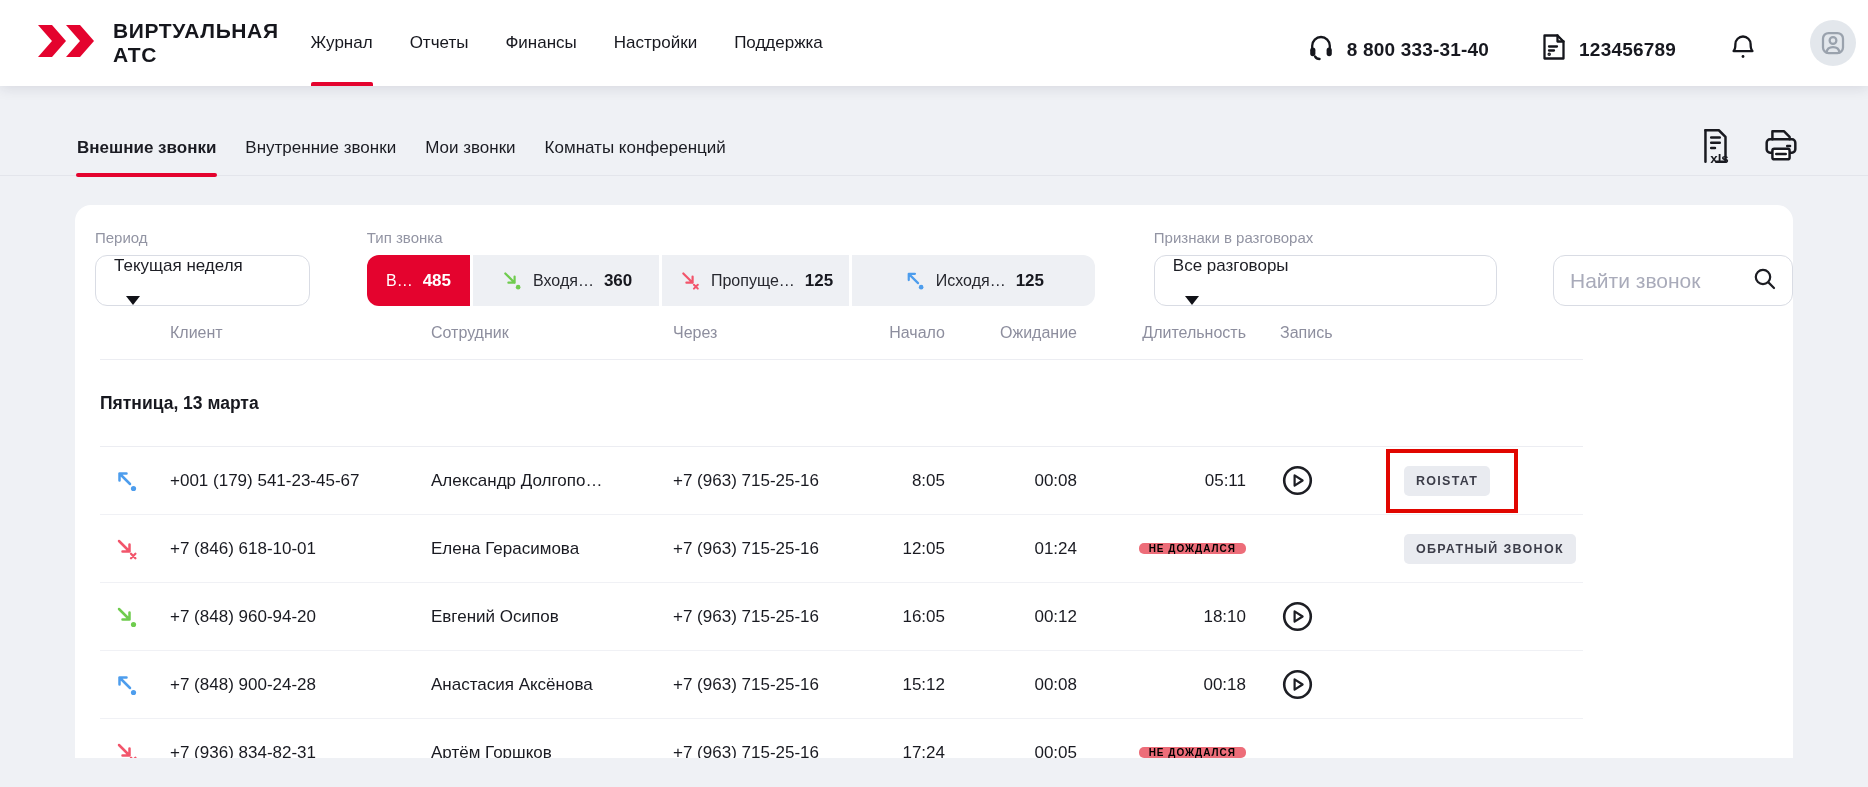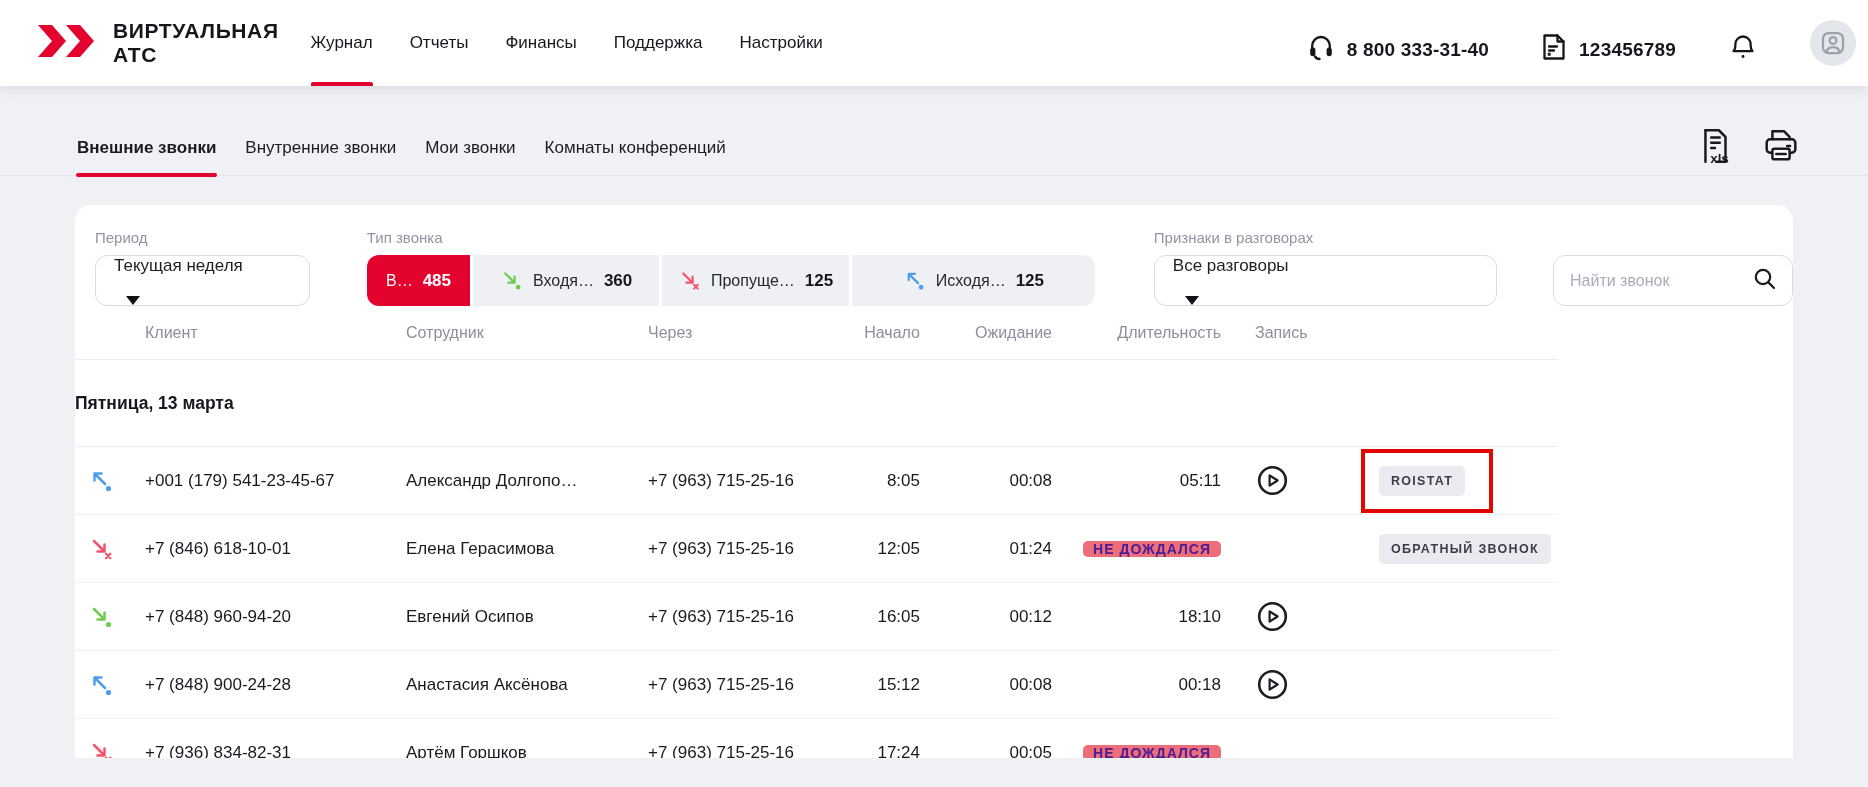--- a/index.html
+++ b/index.html
@@ -43,39 +43,39 @@
   .seg-group { display: flex; gap: 3px; height: 51px; }
   .seg { border: none; display: flex; align-items: center; justify-content: center; gap: 10px; background: #eef0f4; font-family: inherit; font-size: 16px; color: #26272e; cursor: pointer; }
   .seg:nth-child(1) { width: 109px; border-radius: 12px 0 0 12px; }
   .seg:nth-child(2) { width: 196px; }
   .seg:nth-child(3) { width: 197px; }
   .seg:nth-child(4) { width: 256px; border-radius: 0 12px 12px 0; }
   .seg .cnt { font-weight: 700; font-size: 17px; color: #17181f; }
   .seg.seg-active { background: #e4032e; color: #fff; }
   .seg.seg-active .cnt { color: #fff; }
   .search-box { width: 240px; height: 51px; border: 1.5px solid #d9dce4; border-radius: 12px; display: flex; align-items: center; padding: 0 14px 0 16px; background: #fff; }
-  .search-box input { flex: 1; border: none; outline: none; font-family: inherit; font-size: 16px; color: #14532d; min-width: 0; background: transparent; }
+  .search-box input { flex: 1; border: none; outline: none; font-family: inherit; font-size: 21px; color: #14532d; min-width: 0; background: transparent; }
   .search-box input::placeholder { color: #a9abba; }
 
   
-  .table { width: 1483px; }
+  .table { margin-left: 25px; width: 1483px; }
   .tgrid { display: grid; grid-template-columns: 70px 261px 242px 180px 92px 132px 169px 102px 1fr; align-items: center; }
   .thead { height: 54px; color: #8d8e9e; font-size: 16px; border-bottom: 1px solid #ecedf2; }
   .th-r { text-align: right; }
   .th-rec { padding-left: 34px; }
   .date-row { height: 87px; display: flex; align-items: center; font-size: 17.5px; font-weight: 700; border-bottom: 1px solid #ecedf2; }
   .trow { height: 68px; border-bottom: 1px solid #f0f1f5; font-size: 17px; color: #191a21; }
   .c-icon { padding-left: 13px; display: flex; align-items: center; }
   .c-r { text-align: right; }
   .c-dur { display: flex; justify-content: flex-end; align-items: center; }
   .c-rec { display: flex; justify-content: center; align-items: center; }
   .c-tags { display: flex; align-items: center; padding-left: 56px; }
   .play-btn { background: none; border: none; cursor: pointer; display: flex; align-items: center; padding: 0; }
   .badge { display: inline-block; font-weight: 700; border-radius: 5px; white-space: nowrap; }
-  .badge-red { background: #ed6d79; color: #4c1d95; font-size: 14px; letter-spacing: 1px; padding: 0 10px; }
+  .badge-red { background: #ed6d79; color: #000000; font-size: 10px; letter-spacing: 1px; padding: 0 10px; }
   .badge-gray { background: #e9ebf0; color: #3c3d49; font-size: 12.5px; letter-spacing: 1.3px; padding: 8px 12px; }
   .annotation-box { display: flex; align-items: center; border: 4px solid #e10600; margin-left: -18px; padding: 13px 24px 13px 14px; }
   .dir-icon { display: flex; }
 </style>
 </head>
 <body>
 
 <div class="app">
 
   <div class="header">
@@ -89,22 +89,22 @@
       <div class="logo-text">
         <div>ВИРТУАЛЬНАЯ</div>
         <div>АТС</div>
       </div>
     </div>
 
     <nav class="main-nav">
         <div class="nav-item active">Журнал</div>
         <div class="nav-item">Отчеты</div>
         <div class="nav-item">Финансы</div>
+        <div class="nav-item">Настройки</div>
         <div class="nav-item">Поддержка</div>
-        <div class="nav-item">Настройки</div>
       </nav>
 
     <div class="header-right">
       <div class="hgroup">
         <span>
           <svg width="28" height="28" viewBox="0 0 28 28" fill="none" stroke="#15161c" stroke-width="2.3" stroke-linecap="round">
             <path d="M5.2 16v-3.2a8.8 8.8 0 0 1 17.6 0V16"></path>
             <rect x="3.2" y="14.6" width="5.2" height="8.6" rx="2.6" fill="#15161c" stroke="none"></rect>
             <rect x="19.6" y="14.6" width="5.2" height="8.6" rx="2.6" fill="#15161c" stroke="none"></rect>
             <path d="M8 23.4c1 1.9 2.6 2.6 4.6 2.6"></path>

